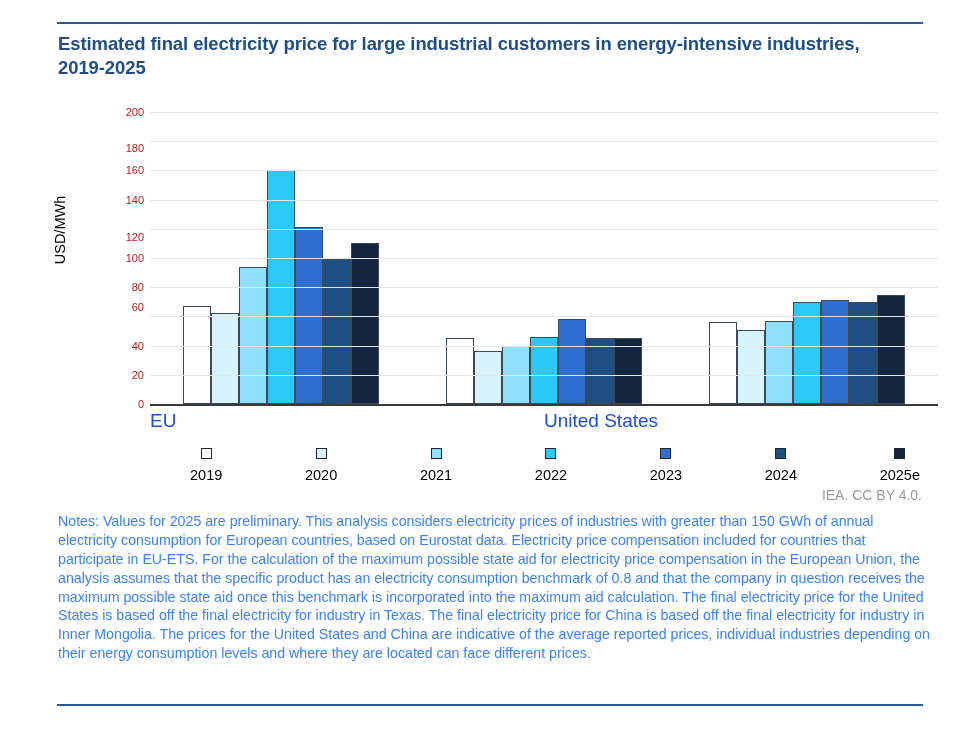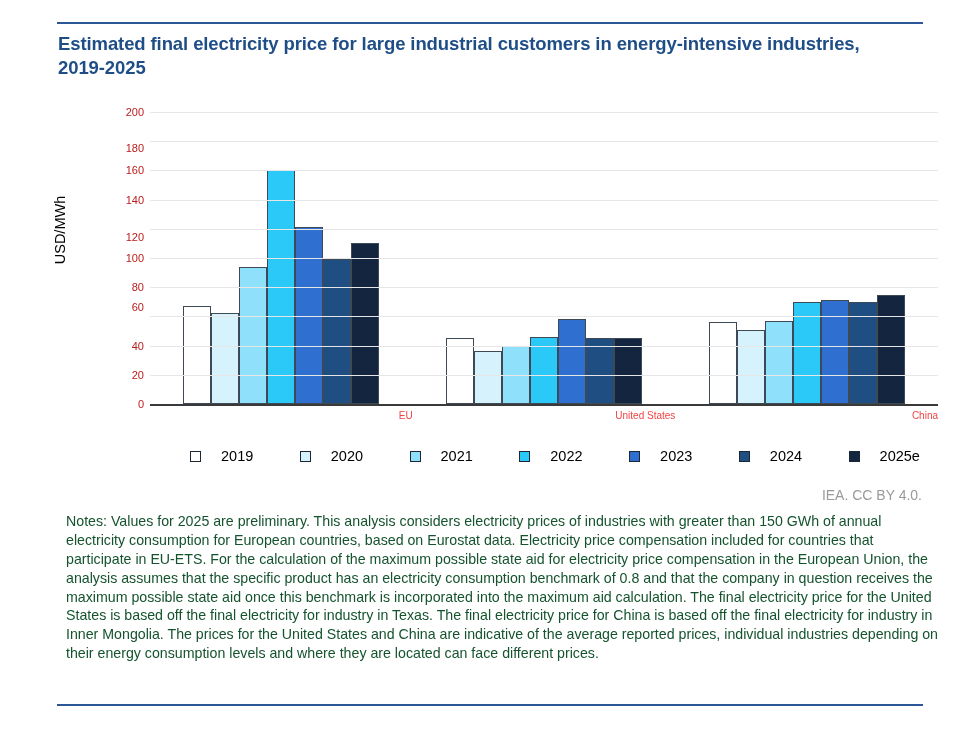--- a/index.html
+++ b/index.html
@@ -129,69 +129,70 @@
 
   .xlabels {
     position: absolute;
     left: 150px;
     top: 314px;
     width: 788px;
     display: flex;
   }
   .xlabel {
     flex: 1 1 0;
-    text-align: right;
-    font-size: 10px;
-    color: #ef4444;
+    text-align: left;
+    font-size: 19px;
+    color: #1d4ed8;
   }
 
   
   .legend {
     position: absolute;
     left: 150px;
     top: 448px;
     width: 770px;
     display: flex;
     justify-content: space-between;
     align-items: center;
     padding-left: 40px;
     padding-right: 0px;
     box-sizing: border-box;
   }
   .legend-item {
     display: flex;
     align-items: center;
-    gap: 20px;
+    gap: 8px;
     font-size: 14.5px;
     color: #000000;
+    flex-direction: column;
   }
   .legend-swatch {
     width: 11px;
     height: 11px;
     border: 1.2px solid #1b2733;
     box-sizing: border-box;
     display: inline-block;
   }
 
   .credit {
     position: absolute;
     right: 57px;
     top: 487px;
     font-size: 14px;
     color: #9a9a9a;
   }
 
   .notes {
     position: absolute;
-    left: 66px;
+    left: 58px;
     top: 512px;
     width: 872px;
     font-size: 14.2px;
     line-height: 1.33;
-    color: #14532d;
+    color: #3b82f6;
     text-align: left;
   }
 </style>
 </head>
 <body>
 
 <div class="page">
 
   <div class="rule rule-top"></div>
   <div class="rule rule-bottom"></div>
@@ -256,21 +257,20 @@
         <div class="gridline" style="top: 116.8px;"></div>
         <div class="gridline" style="top: 146px;"></div>
         <div class="gridline" style="top: 175.2px;"></div>
         <div class="gridline" style="top: 204.4px;"></div>
         <div class="gridline" style="top: 233.6px;"></div>
         <div class="gridline" style="top: 262.8px;"></div>
       </div>
     <div class="xlabels">
         <div class="xlabel">EU</div>
         <div class="xlabel">United States</div>
-        <div class="xlabel">China</div>
       </div>
   </div>
 
   <div class="legend">
       <div class="legend-item">
         <span class="legend-swatch" style="background: rgb(255, 255, 255);"></span>
         <span>2019</span>
       </div>
       <div class="legend-item">
         <span class="legend-swatch" style="background: rgb(214, 242, 253);"></span>

